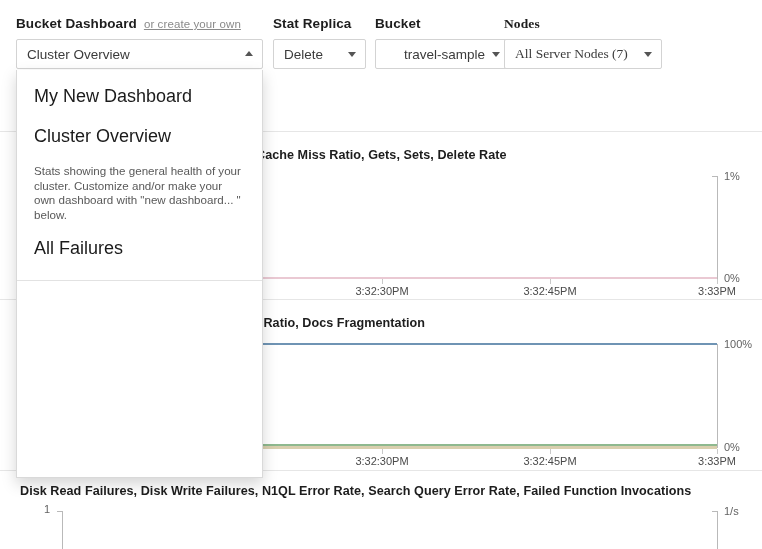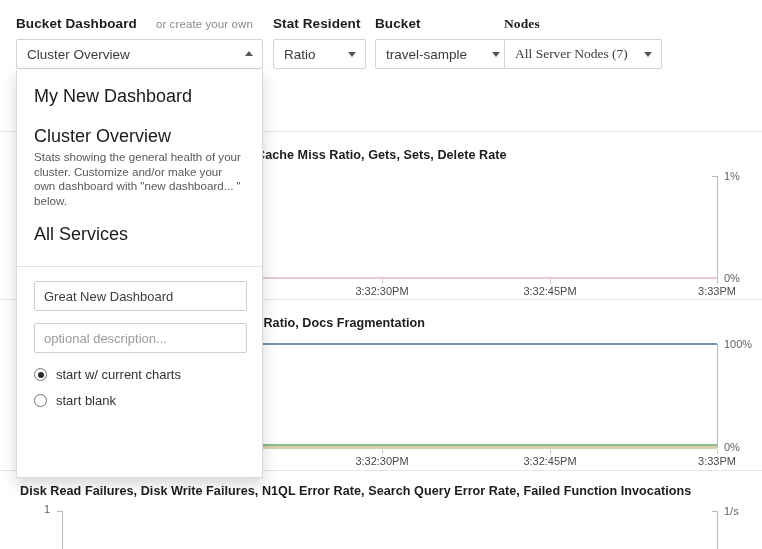--- a/index.html
+++ b/index.html
@@ -18,41 +18,42 @@
     position: absolute; left: 0; top: 0; width: 762px; height: 92px;
     background: #ffffff;
   }
   .ctl-group { position: absolute; }
   .ctl-label {
     font-size: 13.5px; font-weight: bold; color: #1d1d1d;
     letter-spacing: .1px; line-height: 16px; white-space: nowrap;
   }
   .ctl-sub {
     font-size: 11.5px; font-weight: normal; color: #8a8a8a;
-    margin-left: 19px;
+    margin-left: 7px;
+    text-decoration: underline;
   }
   .select-box {
     margin-top: 7px; height: 30px; border: 1px solid #d3d3d3;
     background: #fff; border-radius: 2px; position: relative;
     display: flex; align-items: center; padding: 0 24px 0 10px;
     font-size: 13.5px; color: #3b3b3b; white-space: nowrap;
   }
   .caret {
     position: absolute; right: 9px; top: 50%; width: 0; height: 0;
     border-left: 4.5px solid transparent; border-right: 4.5px solid transparent;
   }
   .caret.down { border-top: 5px solid #555; margin-top: -2px; }
   .caret.up   { border-bottom: 5px solid #555; margin-top: -3px; }
 
   #g-dash   { left: 16px;  top: 16px; width: 247px; }
   #g-dash .select-box { width: 247px; }
   #g-stat   { left: 273px; top: 16px; }
   #g-stat .select-box { width: 93px; }
   #g-bucket { left: 375px; top: 16px; }
-  #g-bucket .select-box { width: 135px; }
+  #g-bucket .select-box { width: 135px; justify-content: flex-end; }
   #g-nodes  { left: 504px; top: 16px; font-family: Liberation Serif, serif; }
   #g-nodes  .select-box { width: 158px; }
 
   
   .chart-block { position: absolute; left: 0; width: 762px; background: #fff; }
   .chart-sep {
     position: absolute; left: 0; width: 762px; height: 1px;
     background: #e6e6e6;
   }
   .chart-title {
@@ -84,21 +85,21 @@
     box-shadow: 0 6px 14px rgba(0,0,0,.17);
     z-index: 50; overflow: hidden;
   }
   .dd-list { padding: 14px 0 6px 0; }
   .dd-item { padding: 2px 17px 0 17px; margin-bottom: 14px; }
   .dd-item-title {
     font-size: 18px; font-weight: normal; color: #1b1b1b; line-height: 20px;
   }
   .dd-item-desc {
     font-size: 11.6px; color: #595959; line-height: 14.6px;
-    margin-top: 4px;
+    margin-top: 18px;
   }
   .dd-divider { height: 1px; background: #e2e2e2; margin: 2px 0 0 0; }
   .dd-form { padding: 14px 17px 0 17px; }
   .dd-input {
     display: block; width: 213px; height: 30px; border: 1px solid #cfcfcf;
     border-radius: 2px; background: #fff; padding: 0 9px;
     font-size: 13px; color: #3d3d3d; font-family: "Liberation Sans", sans-serif;
     margin-bottom: 12px; outline: none;
   }
   .dd-input::placeholder { color: #9b9b9b; }
@@ -127,23 +128,23 @@
       <div class="ctl-label">
         <span>Bucket Dashboard</span><span class="ctl-sub">or create your own</span>
       </div>
       <div class="select-box">
         <span>Cluster Overview</span>
         <span class="caret up"></span>
       </div>
     </div>
 
     <div class="ctl-group" id="g-stat">
-      <div class="ctl-label">Stat Resident</div>
-      <div class="select-box">
-        <span>Ratio</span>
+      <div class="ctl-label">Stat Replica</div>
+      <div class="select-box">
+        <span>Delete</span>
         <span class="caret down"></span>
       </div>
     </div>
 
     <div class="ctl-group" id="g-bucket">
       <div class="ctl-label">Bucket</div>
       <div class="select-box">
         <span>travel-sample</span>
         <span class="caret down"></span>
       </div>
@@ -230,35 +231,21 @@
       <div class="dd-item" style="margin-bottom:18px;">
         <div class="dd-item-title">My New Dashboard</div>
       </div>
 
       <div class="dd-item">
         <div class="dd-item-title">Cluster Overview</div>
         <div class="dd-item-desc">Stats showing the general health of your cluster. Customize and/or make your own dashboard with "new dashboard... " below.</div>
       </div>
 
       <div class="dd-item">
-        <div class="dd-item-title">All Services</div>
+        <div class="dd-item-title">All Failures</div>
       </div>
     </div>
 
     <div class="dd-divider"></div>
 
-    <div class="dd-form">
-      <input class="dd-input" type="text" value="Great New Dashboard" style="">
-      <input class="dd-input" type="text" placeholder="optional description..." style="">
-
-      <div class="radio-row">
-        <span class="radio checked"></span>
-        <span class="radio-label">start w/ current charts</span>
-      </div>
-      <div class="radio-row">
-        <span class="radio"></span>
-        <span class="radio-label">start blank</span>
-      </div>
-
-    </div>
   </div>
 
 </div>
 
 </body></html>

